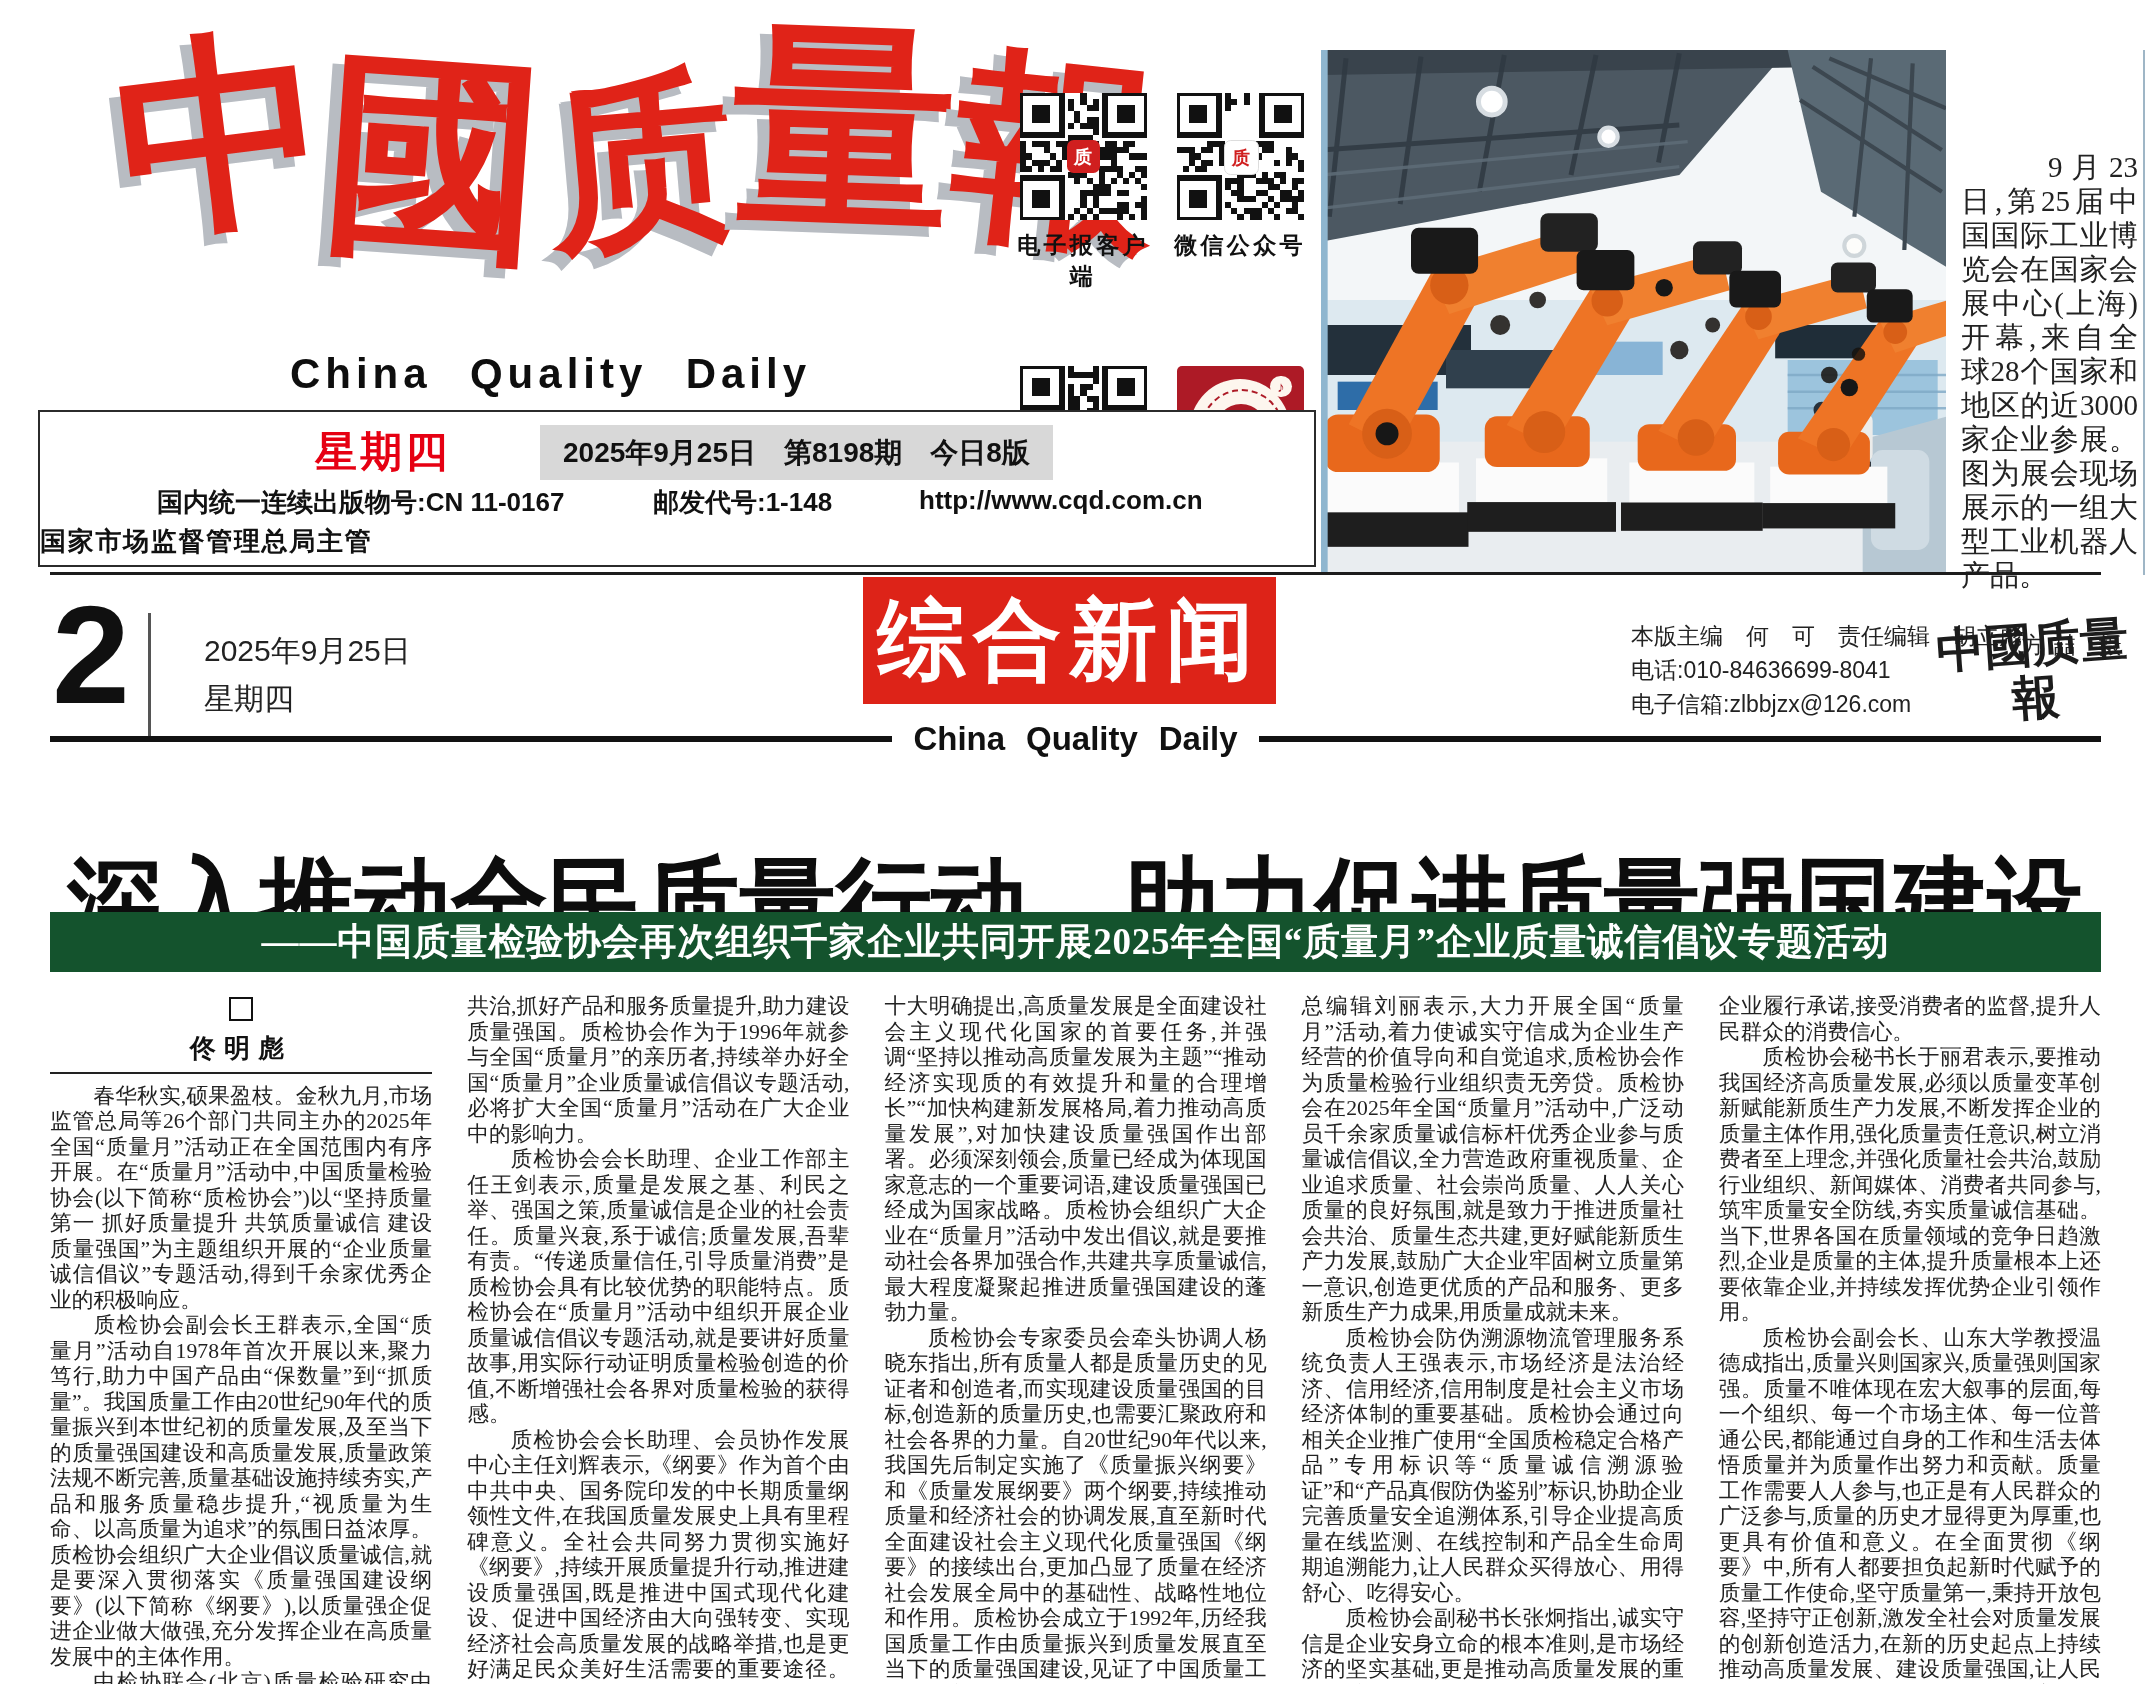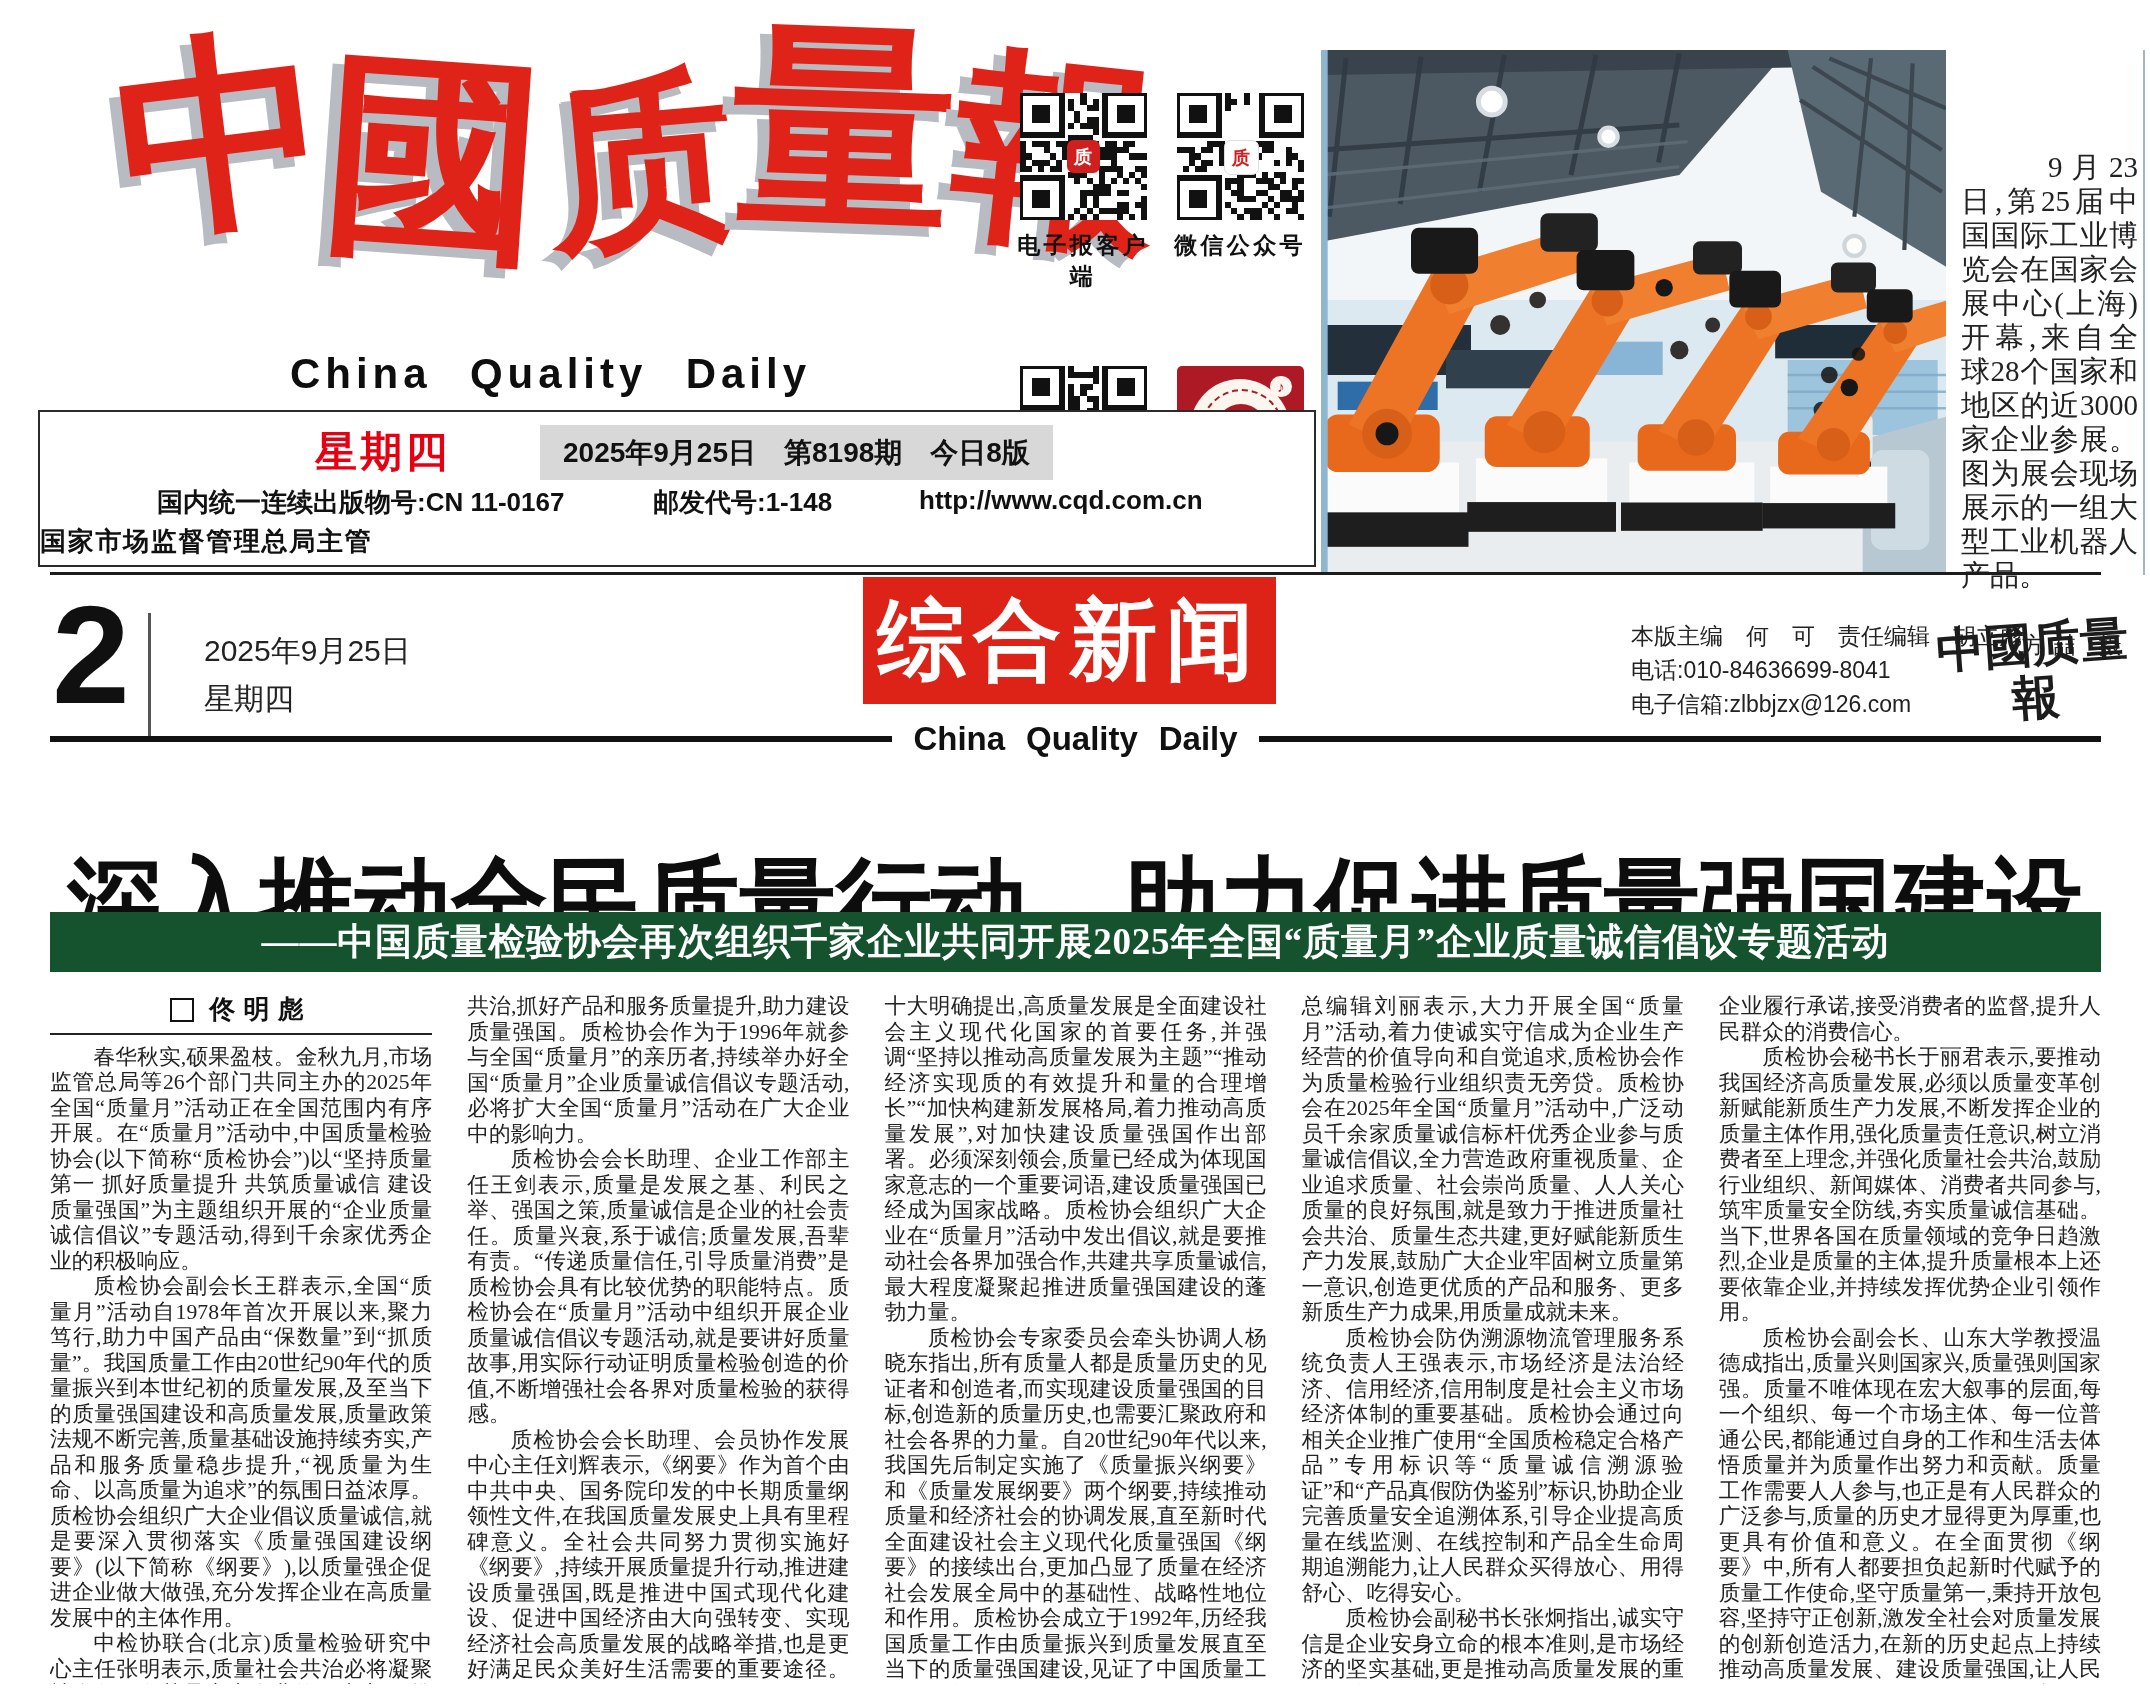--- a/index.html
+++ b/index.html
@@ -90,21 +90,21 @@
     line-height:1.1;white-space:nowrap;transform:scale(0.99,1.08);transform-origin:center top;}
   .subheadline{position:absolute;left:50px;top:912px;width:2051px;height:60px;background:#14532d;
     display:flex;align-items:center;justify-content:center;}
   .subheadline span{color:#fff;font-size:37px;font-weight:bold;font-family:"Liberation Serif",serif;
     letter-spacing:0.8px;}
   .article-body{position:absolute;left:50px;top:994px;width:2051px;height:690px;
     display:flex;gap:35px;overflow:hidden;}
   .col{flex:1;min-width:0;font-family:"Liberation Serif",serif;font-size:21.7px;line-height:25.5px;
     color:#222;text-align:justify;}
   .byline{display:flex;align-items:center;justify-content:center;gap:15px;
-    font-size:26px;font-weight:bold;color:#111;letter-spacing:8.3px;padding:3.3px 0 1.7px;}
+    font-size:26px;font-weight:bold;color:#111;letter-spacing:8.3px;padding:3.3px 0 1.7px;flex-direction:column;}
   .byline .sq{width:20px;height:20px;border:2.5px solid #111;display:inline-block;}
   .byline-rule{border:none;border-top:2.5px solid #222;margin:8.3px 0 10px;}
   .para{margin:0;}
   .para.indent{text-indent:2em;}
   .para.flush{text-indent:0;}
 </style>
 </head>
 <body>
 
 <div class="masthead">

